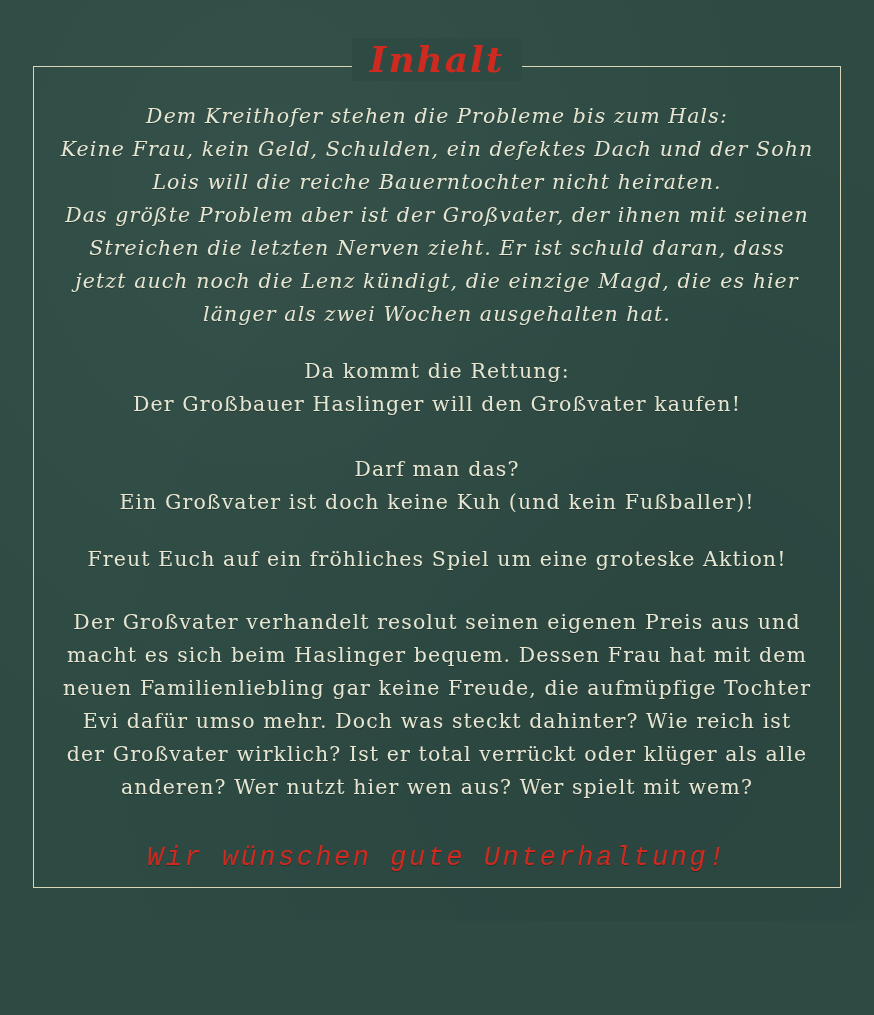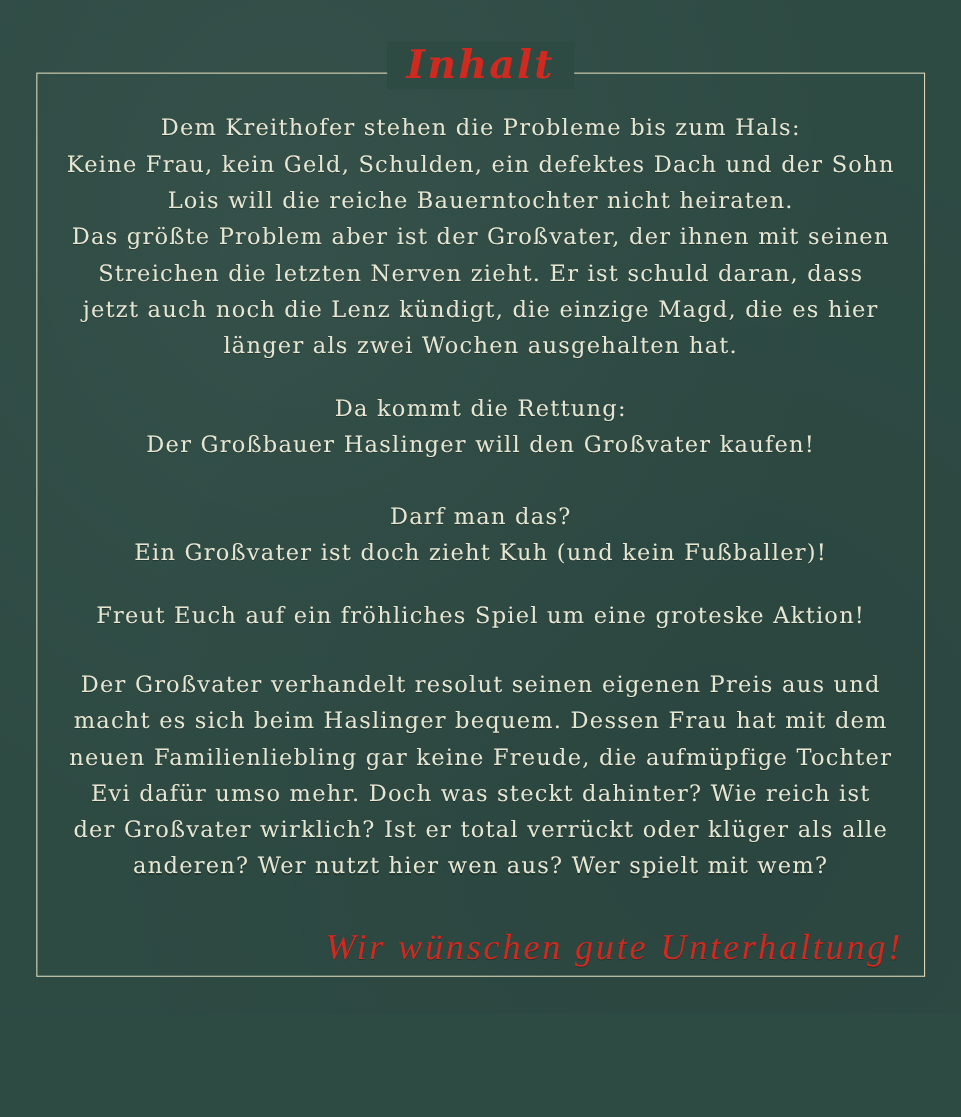--- a/index.html
+++ b/index.html
@@ -71,36 +71,35 @@
   .para {
     color: #e7e6d2;
     font-size: 20.5px;
     line-height: 33px;
     letter-spacing: 1.1px;
     margin: 0 0 26px 0;
     font-family: "DejaVu Serif", serif;
     text-shadow: 0 1px 0 rgba(0,0,0,0.25);
     white-space: pre-line;
   }
-  .para.p1 { margin-bottom: 24px; padding: 0 4px; }
+  .para.p1 { margin-bottom: 24px; padding: 0 4px; font-style: italic; }
   .para.p2 { margin-bottom: 32px; }
   .para.p3 { margin-bottom: 24px; }
   .para.p5 { margin-bottom: 28px; padding: 0 6px; }
   .para.p6 { margin-bottom: 30px; }
 
   .closing {
     color: #cf2a20;
-    font-size: 33px;
+    font-size: 27px;
     letter-spacing: 2.5px;
     line-height: 1.25;
-    font-family: Liberation Serif, serif;
+    font-family: Liberation Mono, monospace;
     font-style: italic;
     margin: 0;
     text-shadow: 0 1px 0 rgba(0,0,0,0.25);
-    text-align: right;
   }
 
   .spacer-sm { height: 10px; }
 </style>
 </head>
 <body>
 
 <div class="page">
 
   <div class="frame"></div>
@@ -113,21 +112,21 @@
     <p class="para p1">Dem Kreithofer stehen die Probleme bis zum Hals:
 Keine Frau, kein Geld, Schulden, ein defektes Dach und der Sohn
 Lois will die reiche Bauerntochter nicht heiraten.
 Das größte Problem aber ist der Großvater, der ihnen mit seinen
 Streichen die letzten Nerven zieht. Er ist schuld daran, dass
 jetzt auch noch die Lenz kündigt, die einzige Magd, die es hier
 länger als zwei Wochen ausgehalten hat.</p>
     <p class="para p2">Da kommt die Rettung:
 Der Großbauer Haslinger will den Großvater kaufen!</p>
     <p class="para p3">Darf man das?
-Ein Großvater ist doch zieht Kuh (und kein Fußballer)!</p>
+Ein Großvater ist doch keine Kuh (und kein Fußballer)!</p>
     <p class="para p6">Freut Euch auf ein fröhliches Spiel um eine groteske Aktion!</p>
     <p class="para p5">Der Großvater verhandelt resolut seinen eigenen Preis aus und
 macht es sich beim Haslinger bequem. Dessen Frau hat mit dem
 neuen Familienliebling gar keine Freude, die aufmüpfige Tochter
 Evi dafür umso mehr. Doch was steckt dahinter? Wie reich ist
 der Großvater wirklich? Ist er total verrückt oder klüger als alle
 anderen? Wer nutzt hier wen aus? Wer spielt mit wem?</p>
     <div class="spacer-sm"></div>
     <p class="closing">Wir wünschen gute Unterhaltung!</p>
   </div>

